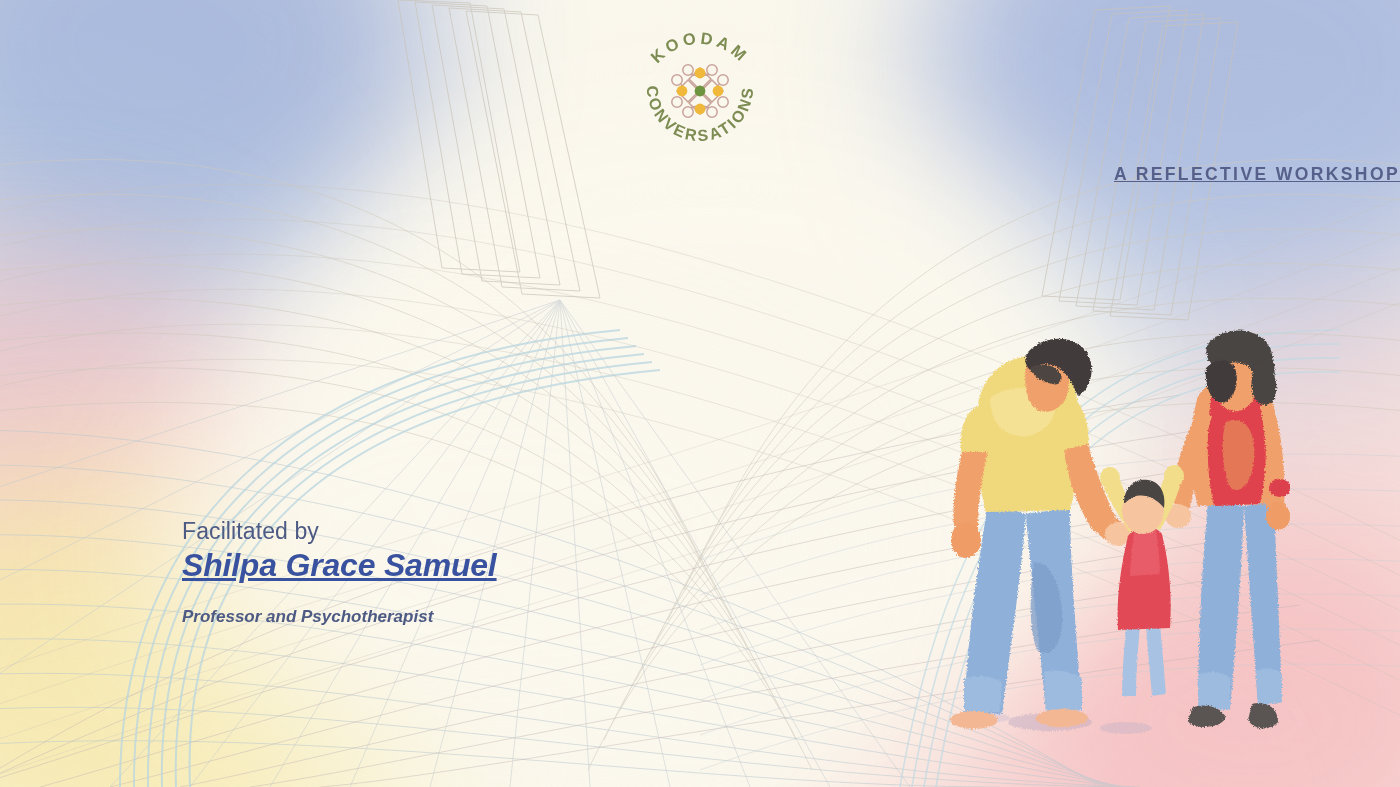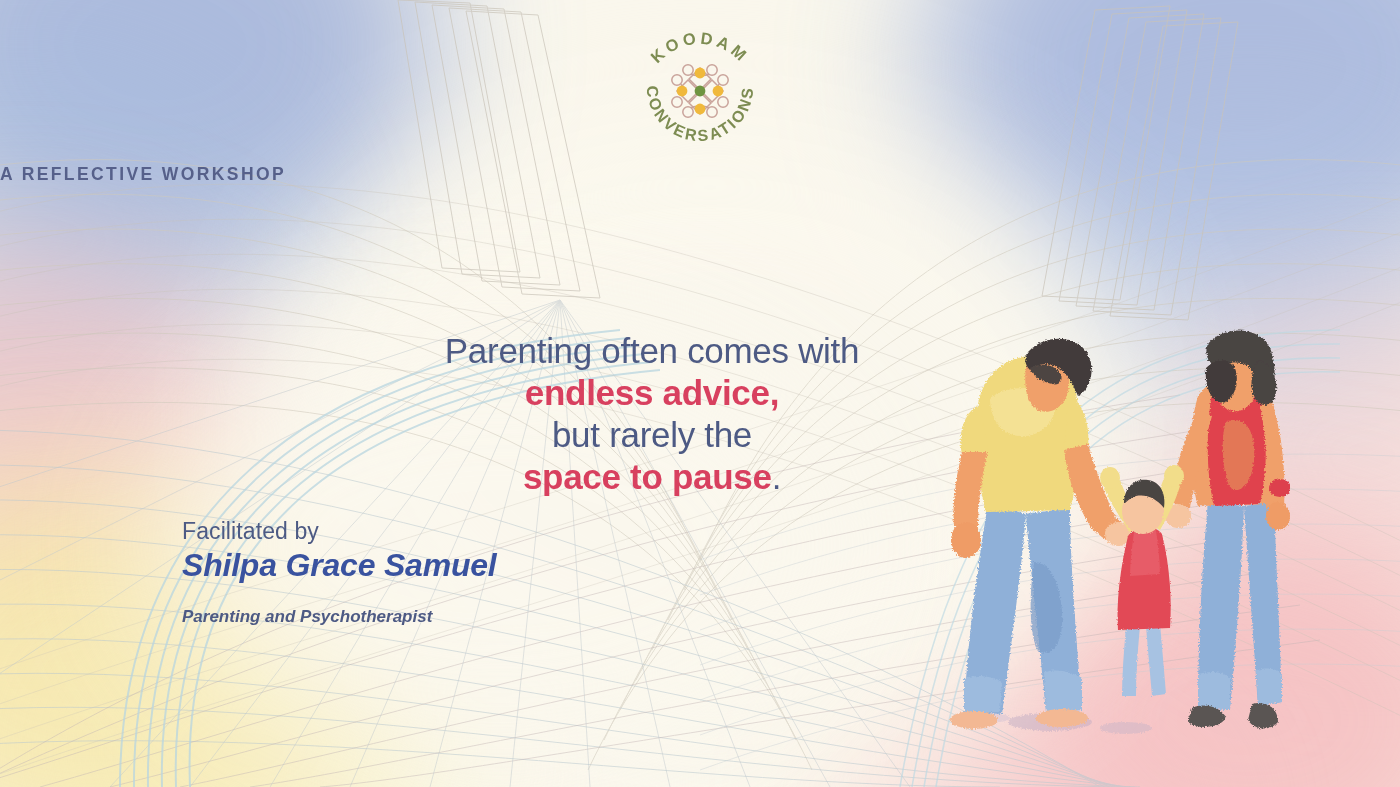--- a/index.html
+++ b/index.html
@@ -35,23 +35,24 @@
   .mesh { position:absolute; inset:0; width:1400px; height:787px; }
 
   
   .logo-wrap {
     position:absolute; left:50%; top:16px; transform:translateX(-50%);
     width:150px; height:150px;
   }
 
   
   .eyebrow {
-    position:absolute; left:0; right:0; top:164px; text-align:left;
+    position:absolute; left:0; right:0; top:164px; text-align:right;
     font-size:17.5px; font-weight:600; letter-spacing:2.4px;
     color:#56608a;
+    text-decoration:underline;
   }
   .headline {
     position:absolute; left:0; right:0; top:216px; text-align:center;
     font-size:69px; font-weight:700; letter-spacing:-1.2px;
     white-space:nowrap;
   }
   .hl-red  { color:#d8405f; }
   .hl-navy { color:#39529f; }
 
   .subwrap {
@@ -63,21 +64,21 @@
   .sub-line.em .dot { color:#4d5a84; font-weight:400; }
 
   .facil {
     position:absolute; left:182px; top:518px; width:940px; text-align:left;
   }
   .facil-by {
     font-size:23px; font-weight:400; color:#4d5a84; letter-spacing:.1px;
   }
   .facil-name {
     font-size:32px; font-weight:700; font-style:italic; color:#39529f;
-    letter-spacing:-.2px; margin-top:2px;
+    letter-spacing:-.2px; margin-top:2px;text-decoration:underline;
   }
   .facil-role {
     margin-top:22px; font-size:17px; font-weight:700; font-style:italic;
     color:#4d5a84; line-height:1.30;
   }
 
   
   .illo { position:absolute; left:930px; top:326px; width:360px; height:430px; }
 </style>
 </head>
@@ -267,32 +268,26 @@
       <circle cx="75" cy="57" r="5.4" fill="#f0b93c"></circle>
       <circle cx="75" cy="93" r="5.4" fill="#f0b93c"></circle>
       <circle cx="57" cy="75" r="5.4" fill="#f0b93c"></circle>
       <circle cx="93" cy="75" r="5.4" fill="#f0b93c"></circle>
     </svg>
   </div>
 
   <div class="eyebrow">A REFLECTIVE WORKSHOP</div>
 
 
-  <div class="subwrap">
-    <div class="sub-line">Parenting often comes with</div>
-    <div class="sub-line em">endless advice,</div>
-    <div class="sub-line">but rarely the</div>
-    <div class="sub-line em"><span>space to pause</span><span class="dot">.</span></div>
-  </div>
 
   <div class="facil">
     <div class="facil-by">Facilitated by</div>
     <div class="facil-name">Shilpa Grace Samuel</div>
     <div class="facil-role">
-      <div>Parenting and Psychotherapist</div>
+      <div>Professor and Psychotherapist</div>
     </div>
   </div>
 
   <svg class="illo" viewBox="0 0 360 430">
     <defs>
       <filter id="wc" x="-20%" y="-20%" width="140%" height="140%">
         <feTurbulence type="fractalNoise" baseFrequency="0.62" numOctaves="3" seed="7" result="n"></feTurbulence>
         <feDisplacementMap in="SourceGraphic" in2="n" scale="4" xChannelSelector="R" yChannelSelector="G"></feDisplacementMap>
         <feGaussianBlur stdDeviation="0.6"></feGaussianBlur>
       </filter>

